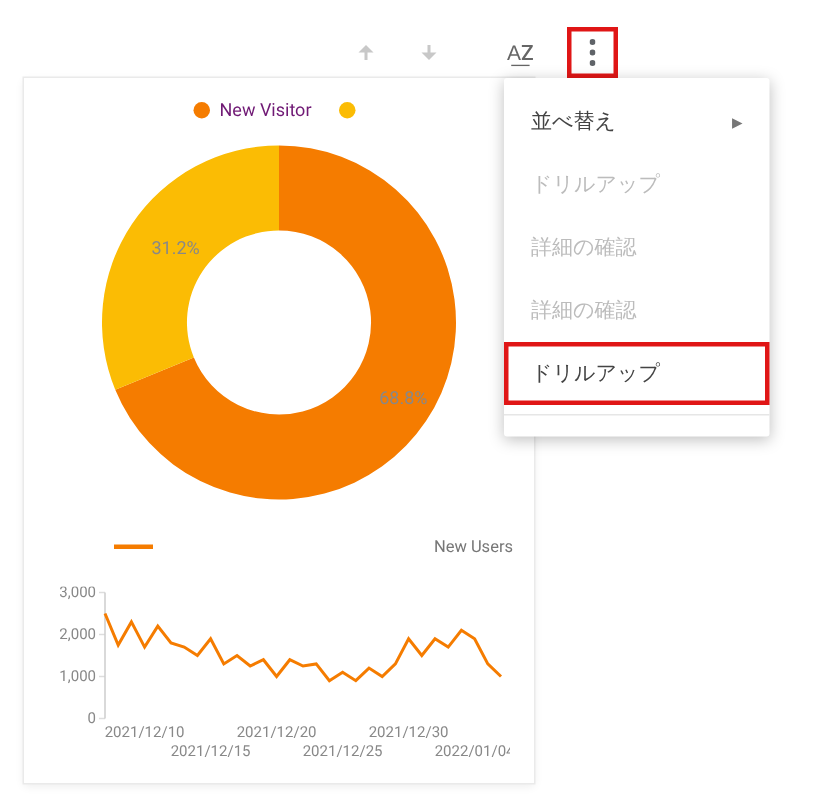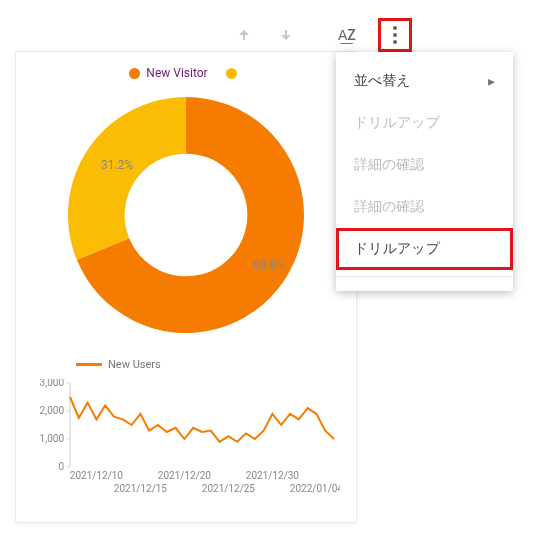--- a/index.html
+++ b/index.html
@@ -97,21 +97,22 @@
     position: absolute;
     font-size: 12px;
     color: #888;
   }
   .line-legend {
     font-size: 11px;
     color: #777;
     display: flex;
     align-items: center;
     margin-left: 46px;
-    margin-bottom: 8px;
+    margin-bottom: 20px;
+    justify-content: space-between;
   }
   .line-legend .stroke {
     display: inline-block;
     width: 26px; height: 3px;
     background: #f57c00;
     margin-right: 6px;
   }
   .linechart {
     width: 310px;
     height: 120px;

